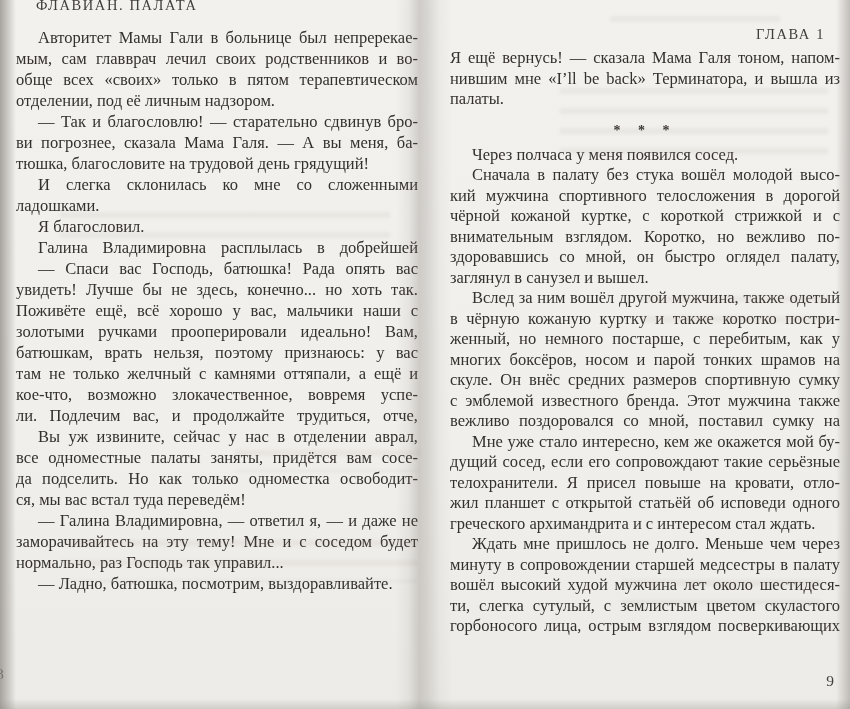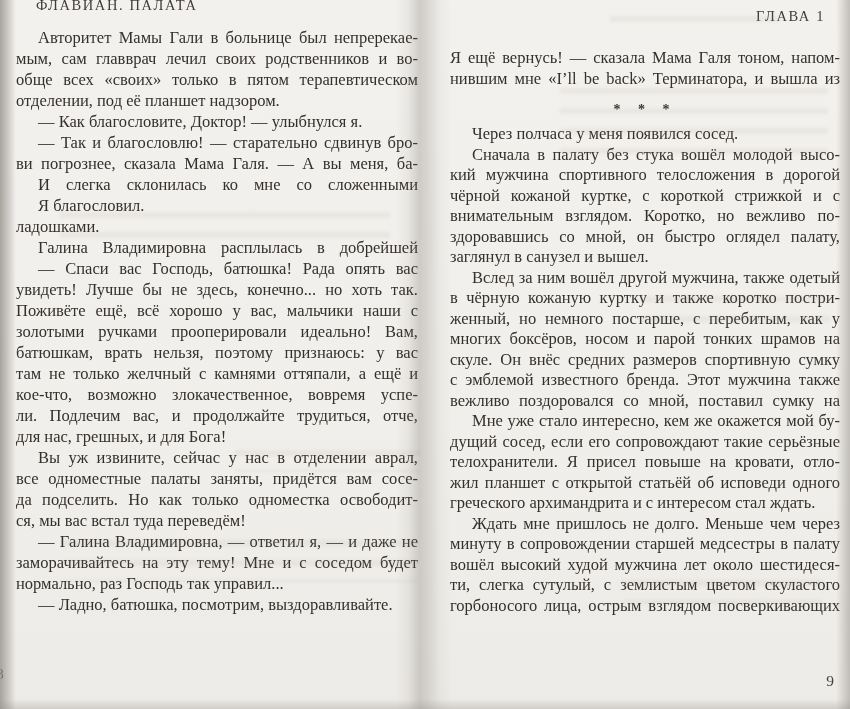--- a/index.html
+++ b/index.html
@@ -18,21 +18,21 @@
     background:linear-gradient(0deg,rgba(140,136,130,.30),rgba(140,136,130,0));}
   .gutter{position:absolute;left:396px;top:0;bottom:0;width:56px;
     background:linear-gradient(90deg,rgba(105,100,93,0) 0%,rgba(105,100,93,.08) 22%,
       rgba(105,100,93,.26) 42%,rgba(105,100,93,.20) 55%,rgba(105,100,93,.05) 78%,rgba(105,100,93,0) 100%);}
   
   .page{position:absolute;top:0;height:709px;}
   .page-left{left:16px;width:402px;}
   .page-right{left:450px;width:390px;}
   .running-header{position:absolute;font-size:14.5px;letter-spacing:1.6px;color:#413d39;white-space:nowrap;}
   .header-left{left:20px;top:-3px;}
-  .header-right{right:15px;top:8px;}
+  .header-right{right:15px;top:26px;}
   .page-text{position:absolute;left:0;width:100%;font-size:16.5px;}
   .text-left{top:27px;line-height:21px;}
   .text-right{top:48px;line-height:20.5px;}
   .line{text-align:justify;text-align-last:justify;white-space:normal;overflow:hidden;max-height:24px;}
   .line.indent{text-indent:22px;}
   .line.last{text-align-last:left;}
   .separator{text-align:center;text-align-last:center;letter-spacing:7px;font-weight:bold;
     font-size:14px;line-height:17px;padding:12px 0 6px 0;color:#3a3631;}
   .page-number{position:absolute;font-size:15.5px;color:#45413c;}
   .pagenum-left{left:-20px;top:665px;}
@@ -52,54 +52,54 @@
 <body>
 
 <div class="scan">
 
   <div class="page page-left">
     <div class="running-header header-left">ФЛАВИАН. ПАЛАТА</div>
     <div class="page-text text-left">
         <div class="line indent">Авторитет Мамы Гали в больнице был непререкае-</div>
         <div class="line">мым, сам главврач лечил своих родственников и во-</div>
         <div class="line">обще всех «своих» только в пятом терапевтическом</div>
-        <div class="line last">отделении, под её планшет надзором.</div>
-        <div class="line indent last">— Как благословите, Доктор! — улыбнулся я.</div>
+        <div class="line last">отделении, под её личным надзором.</div>
         <div class="line indent">— Так и благословлю! — старательно сдвинув бро-</div>
         <div class="line">ви погрознее, сказала Мама Галя. — А вы меня, ба-</div>
+        <div class="line last">тюшка, благословите на трудовой день грядущий!</div>
         <div class="line indent">И слегка склонилась ко мне со сложенными</div>
+        <div class="line last">ладошками.</div>
         <div class="line indent last">Я благословил.</div>
-        <div class="line last">ладошками.</div>
         <div class="line indent">Галина Владимировна расплылась в добрейшей</div>
         <div class="line indent">— Спаси вас Господь, батюшка! Рада опять вас</div>
         <div class="line">увидеть! Лучше бы не здесь, конечно... но хоть так.</div>
         <div class="line">Поживёте ещё, всё хорошо у вас, мальчики наши с</div>
         <div class="line">золотыми ручками прооперировали идеально! Вам,</div>
         <div class="line">батюшкам, врать нельзя, поэтому признаюсь: у вас</div>
         <div class="line">там не только желчный с камнями оттяпали, а ещё и</div>
         <div class="line">кое-что, возможно злокачественное, вовремя успе-</div>
         <div class="line">ли. Подлечим вас, и продолжайте трудиться, отче,</div>
-        <div class="line last">для нас, грешных, и для Бога!</div>
         <div class="line indent">Вы уж извините, сейчас у нас в отделении аврал,</div>
         <div class="line">все одноместные палаты заняты, придётся вам сосе-</div>
         <div class="line">да подселить. Но как только одноместка освободит-</div>
         <div class="line last">ся, мы вас встал туда переведём!</div>
         <div class="line indent">— Галина Владимировна, — ответил я, — и даже не</div>
         <div class="line">заморачивайтесь на эту тему! Мне и с соседом будет</div>
         <div class="line last">нормально, раз Господь так управил...</div>
         <div class="line indent last">— Ладно, батюшка, посмотрим, выздоравливайте.</div>
       </div>
     <div class="page-number pagenum-left">8</div>
   </div>
 
   <div class="page page-right">
     <div class="running-header header-right">ГЛАВА 1</div>
     <div class="page-text text-right">
         <div class="line">Я ещё вернусь! — сказала Мама Галя тоном, напом-</div>
         <div class="line">нившим мне «I’ll be back» Терминатора, и вышла из</div>
+        <div class="line last">палаты.</div>
         <div class="separator">* * *</div>
         <div class="line indent last">Через полчаса у меня появился сосед.</div>
         <div class="line indent">Сначала в палату без стука вошёл молодой высо-</div>
         <div class="line">кий мужчина спортивного телосложения в дорогой</div>
         <div class="line">чёрной кожаной куртке, с короткой стрижкой и с</div>
         <div class="line">внимательным взглядом. Коротко, но вежливо по-</div>
         <div class="line">здоровавшись со мной, он быстро оглядел палату,</div>
         <div class="line last">заглянул в санузел и вышел.</div>
         <div class="line indent">Вслед за ним вошёл другой мужчина, также одетый</div>
         <div class="line">в чёрную кожаную куртку и также коротко постри-</div>

